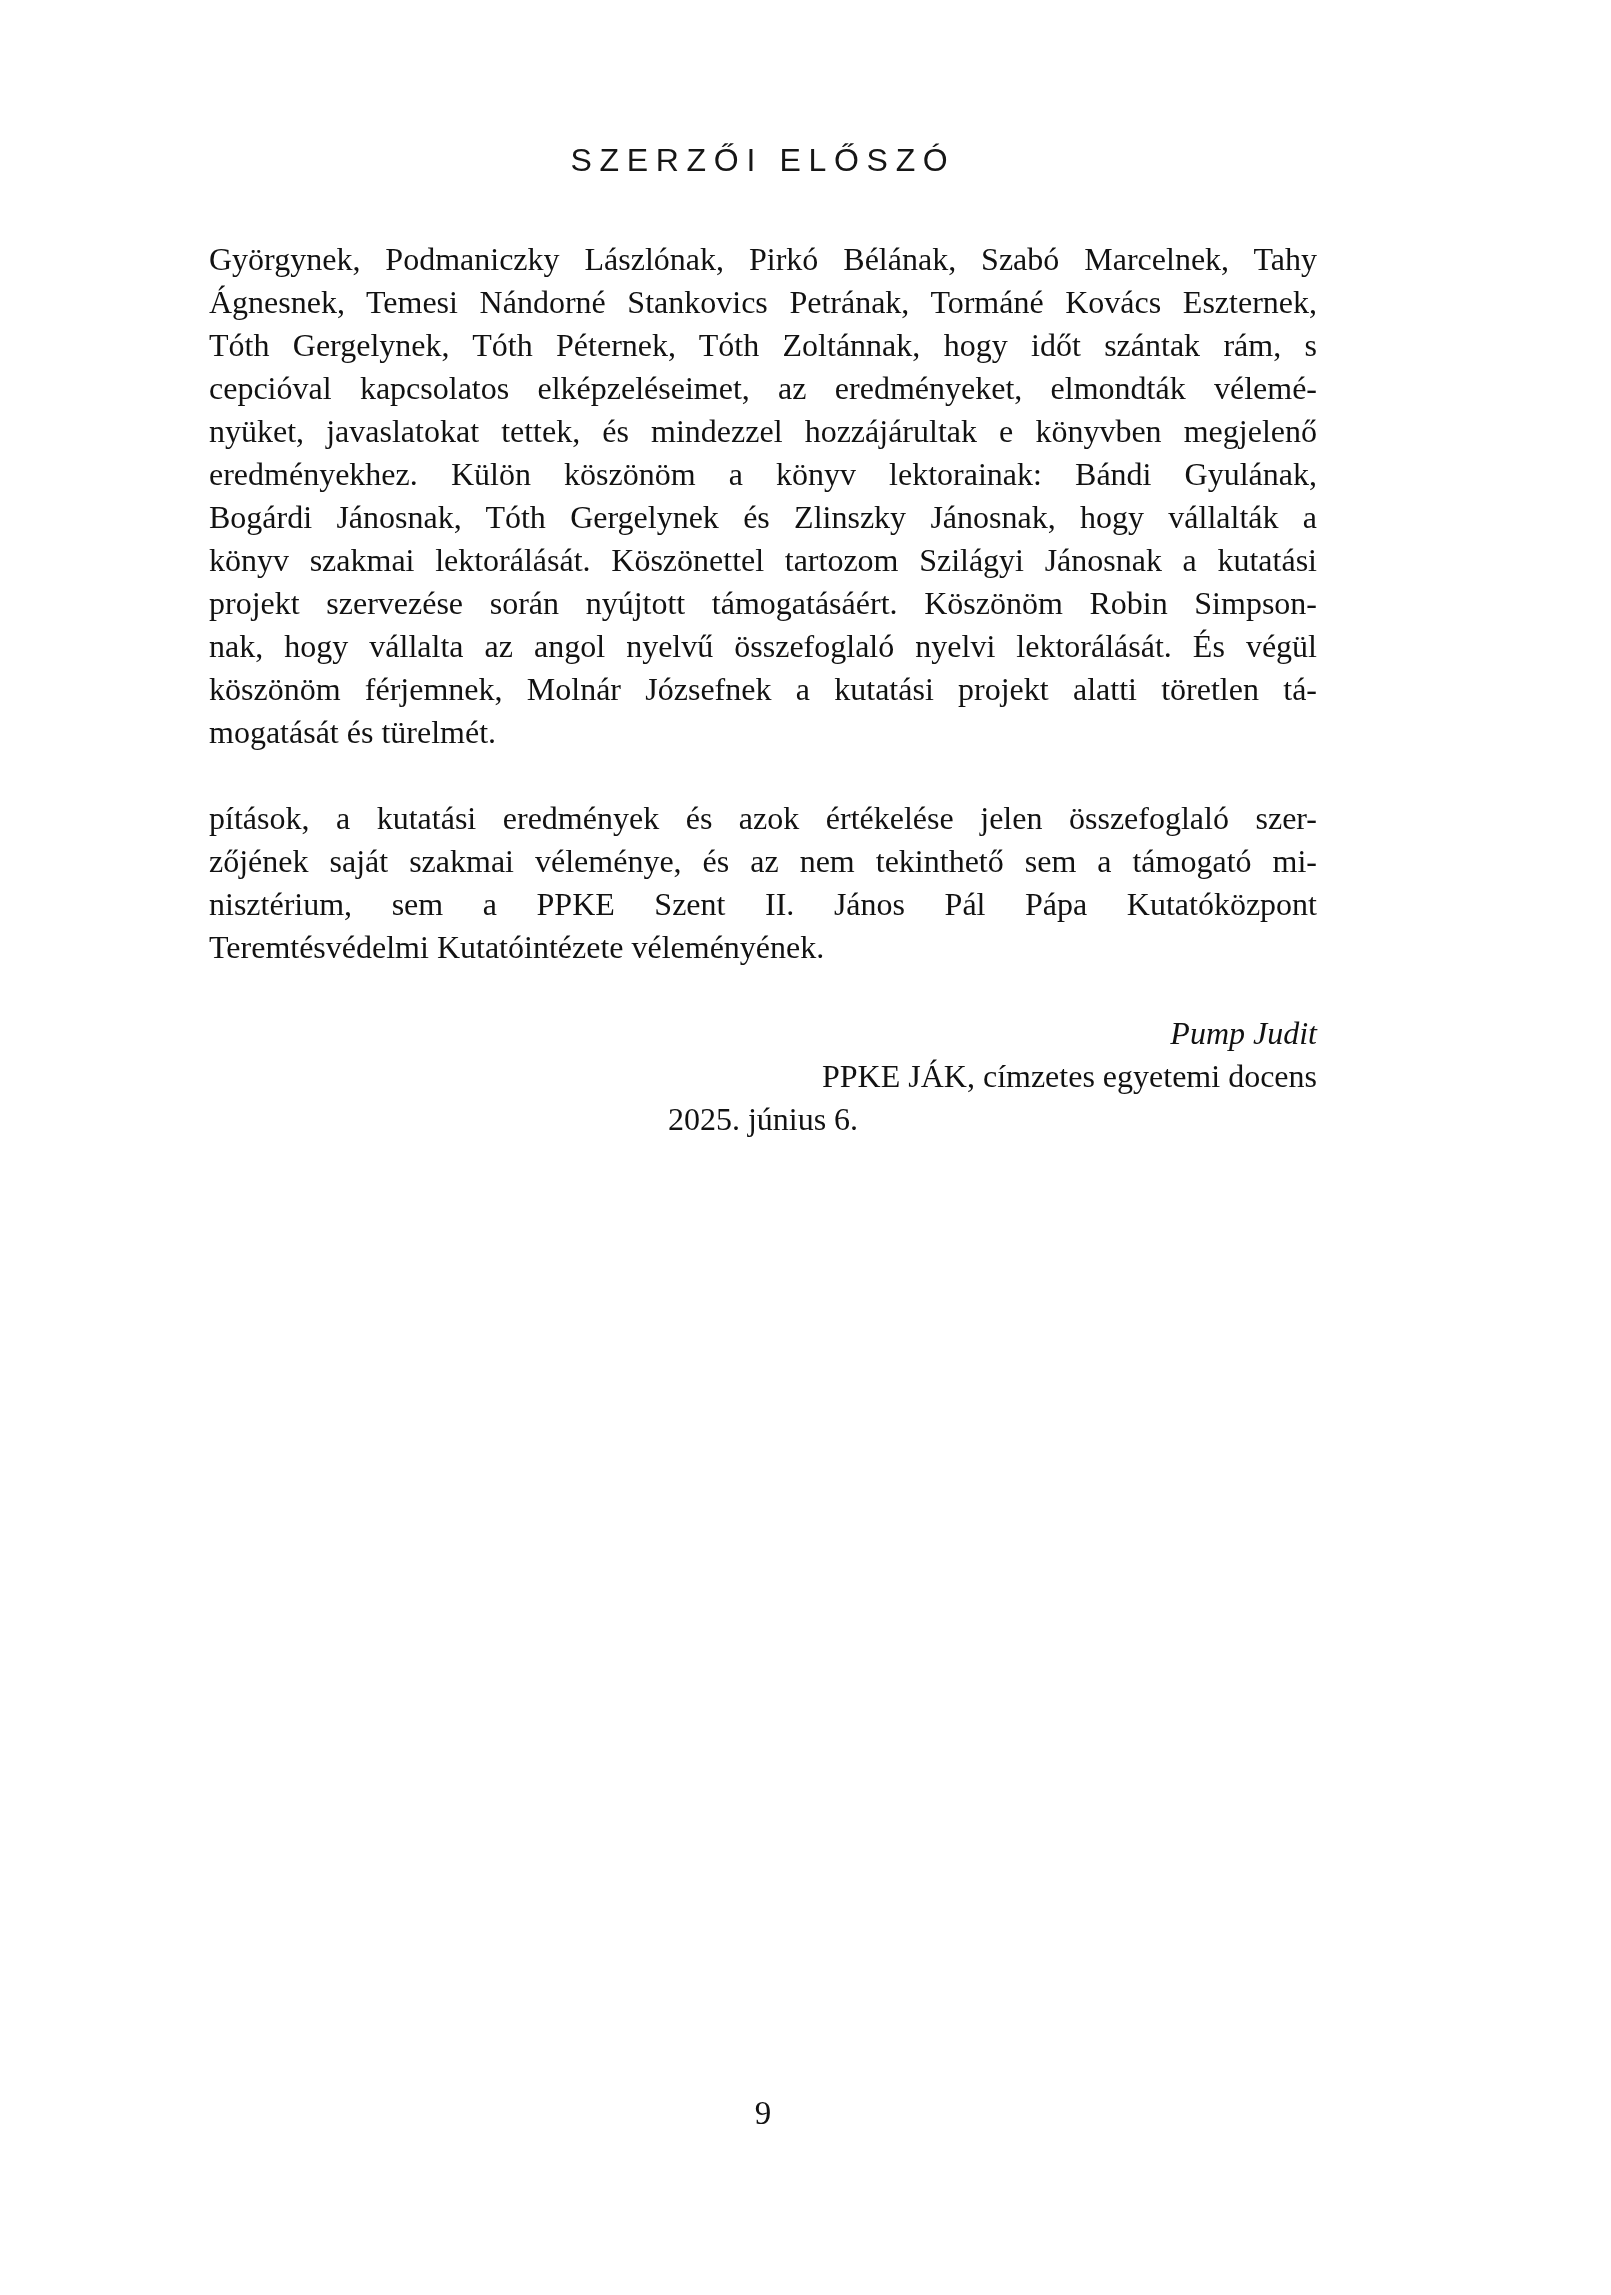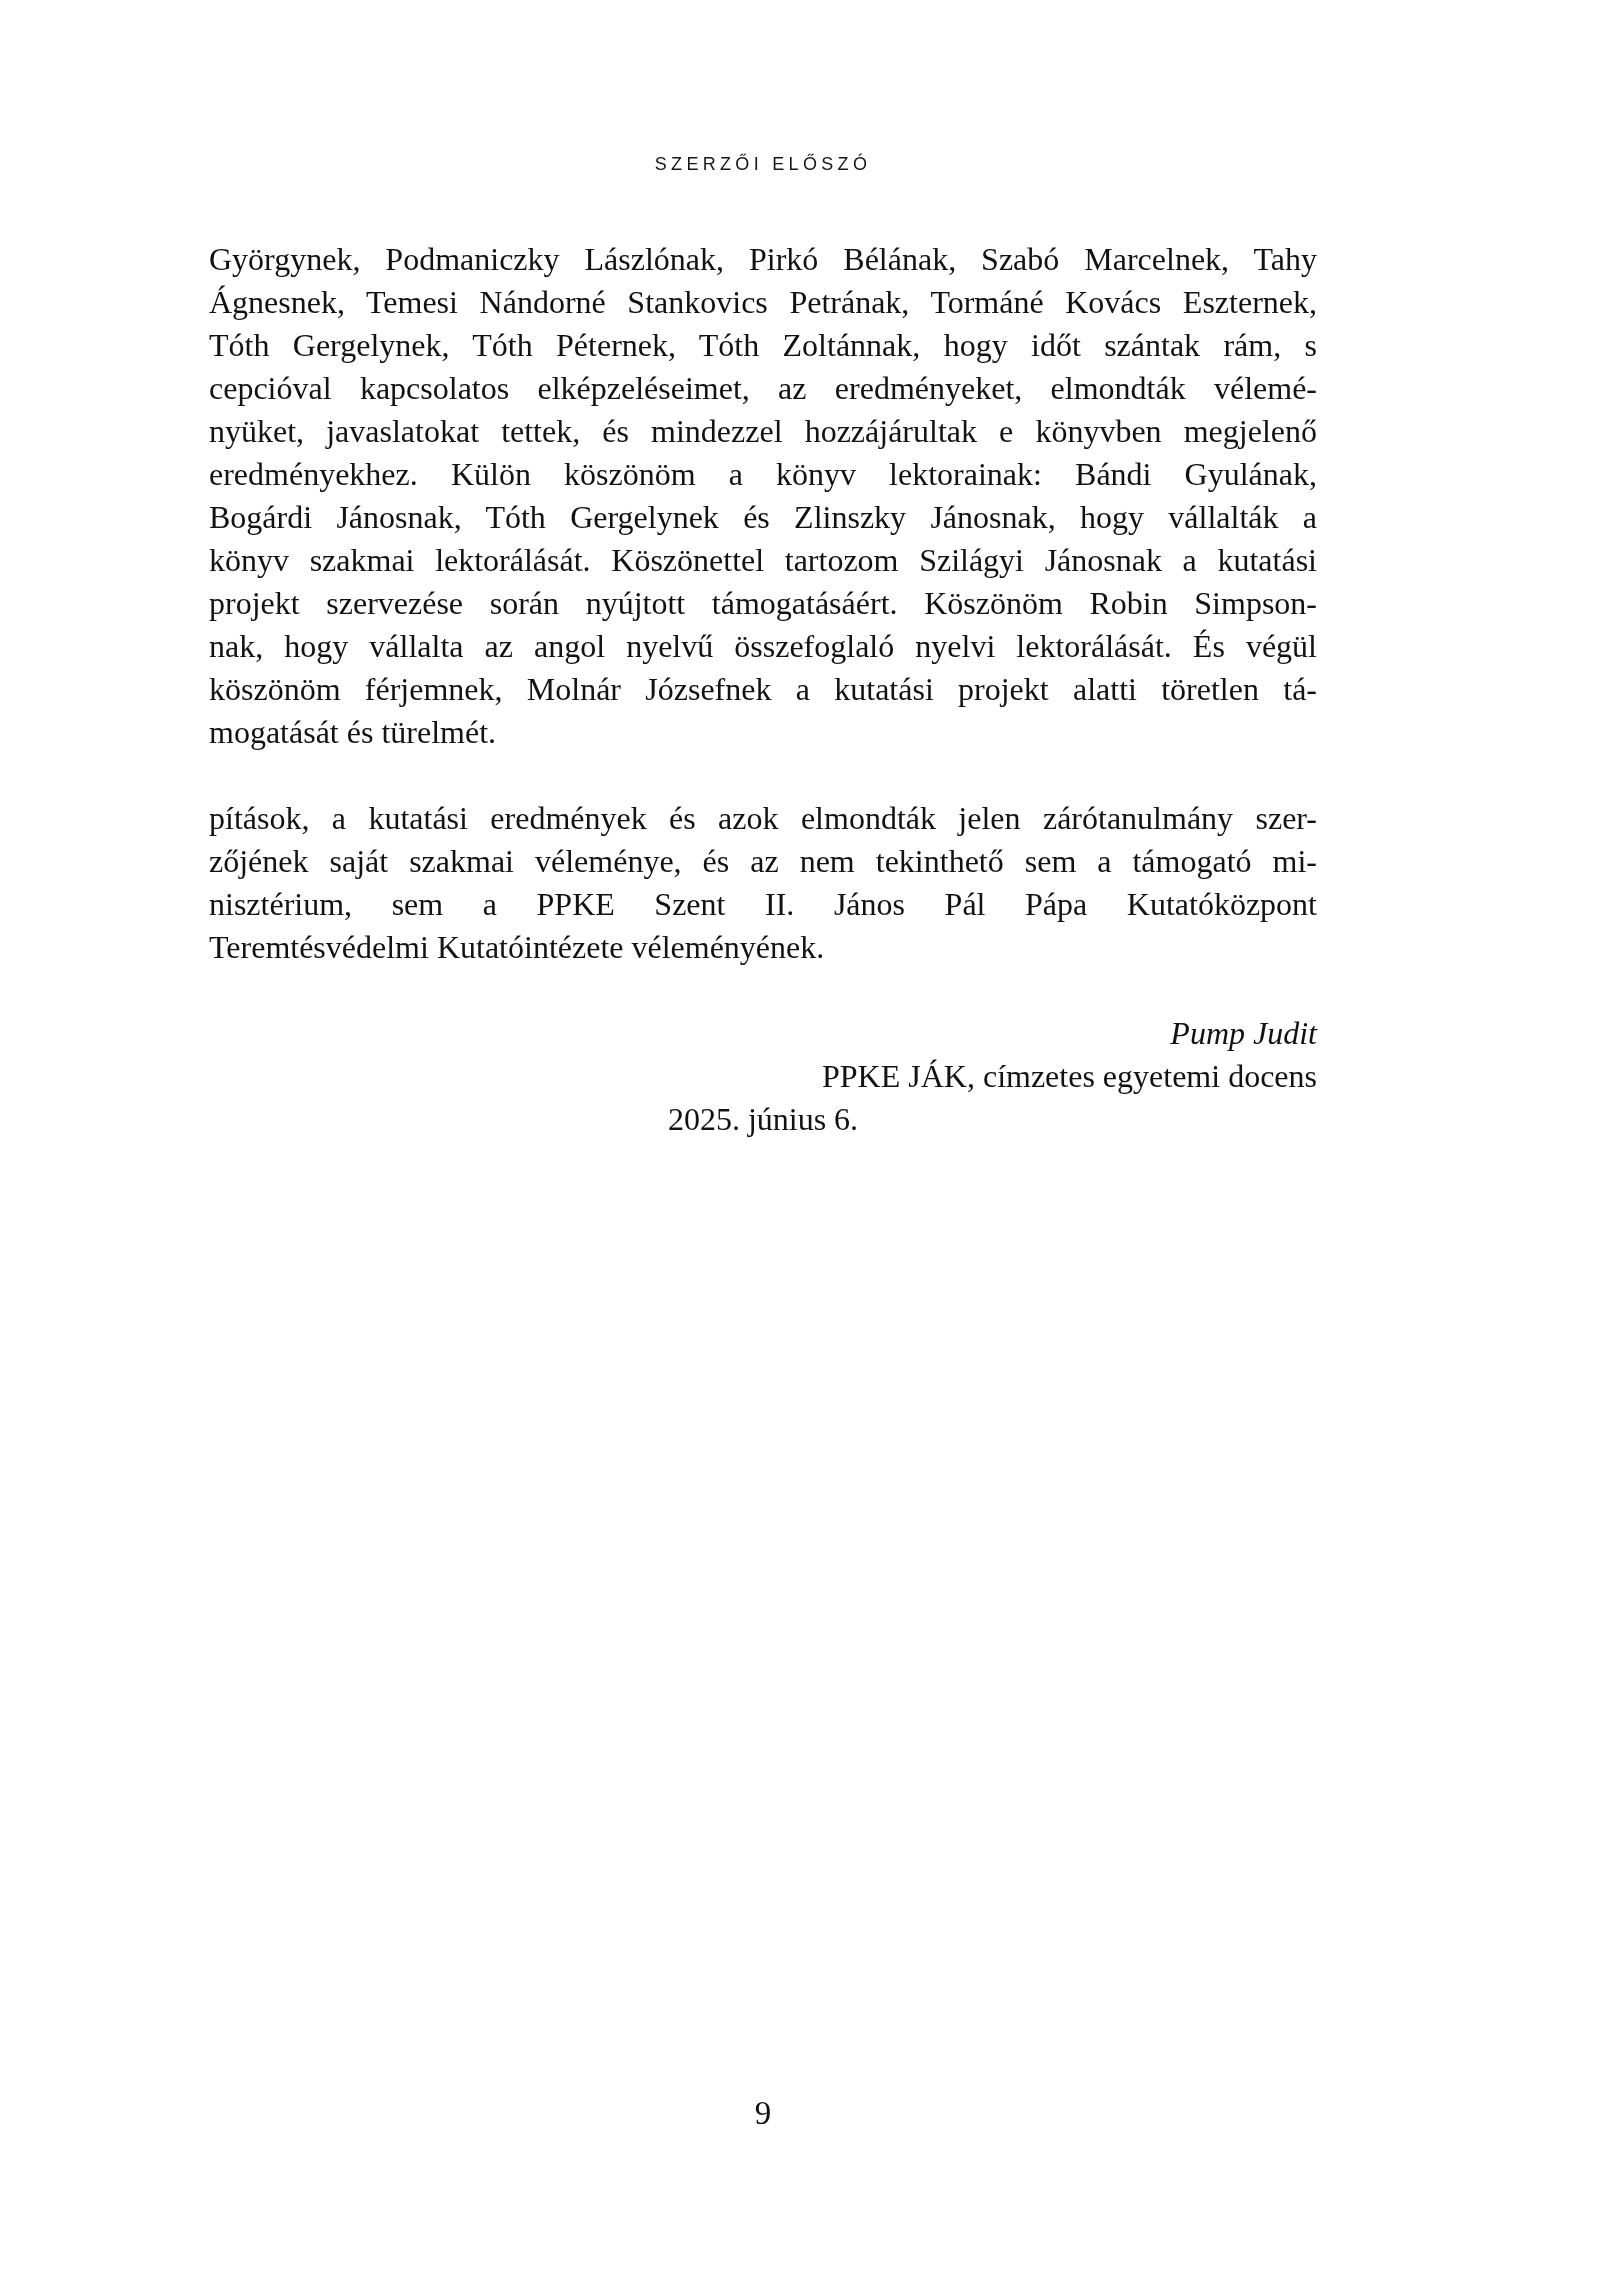--- a/index.html
+++ b/index.html
@@ -18,26 +18,25 @@
     overflow: hidden;
   }
   
   .running-header {
     position: absolute;
     left: 209px;
     top: 142px;
     width: 1108px;
     text-align: center;
     font-family: "Liberation Sans", sans-serif;
-    font-size: 18px;
+    font-size: 32px;
     font-weight: 400;
     letter-spacing: 0.24em;
     color: #161616;
     white-space: nowrap;
-    margin-top: 12px;
   }
   
   .text-block {
     position: absolute;
     left: 209px;
     top: 238px;
     width: 1108px;
     font-family: "Liberation Serif", "DejaVu Serif", serif;
     font-size: 32px;
     line-height: 43px;
@@ -95,21 +94,21 @@
           <div class="line">nyüket, javaslatokat tettek, és mindezzel hozzájárultak e könyvben megjelenő</div>
           <div class="line">eredményekhez. Külön köszönöm a könyv lektorainak: Bándi Gyulának,</div>
           <div class="line">Bogárdi Jánosnak, Tóth Gergelynek és Zlinszky Jánosnak, hogy vállalták a</div>
           <div class="line">könyv szakmai lektorálását. Köszönettel tartozom Szilágyi Jánosnak a kutatási</div>
           <div class="line">projekt szervezése során nyújtott támogatásáért. Köszönöm Robin Simpson-</div>
           <div class="line">nak, hogy vállalta az angol nyelvű összefoglaló nyelvi lektorálását. És végül</div>
           <div class="line">köszönöm férjemnek, Molnár Józsefnek a kutatási projekt alatti töretlen tá-</div>
           <div class="line last-line">mogatását és türelmét.</div>
         </div>
         <div class="paragraph">
-          <div class="line">pítások, a kutatási eredmények és azok elmondták jelen zárótanulmány szer-</div>
+          <div class="line">pítások, a kutatási eredmények és azok értékelése jelen összefoglaló szer-</div>
           <div class="line">zőjének saját szakmai véleménye, és az nem tekinthető sem a támogató mi-</div>
           <div class="line">nisztérium, sem a PPKE Szent II. János Pál Pápa Kutatóközpont</div>
           <div class="line last-line">Teremtésvédelmi Kutatóintézete véleményének.</div>
         </div>
       </div>
 
     <div class="signature">
       <div class="sig-line sig-author">Pump Judit</div>
       <div class="sig-line sig-affiliation">PPKE JÁK, címzetes egyetemi docens</div>
       <div class="sig-line sig-date">2025. június 6.</div>

